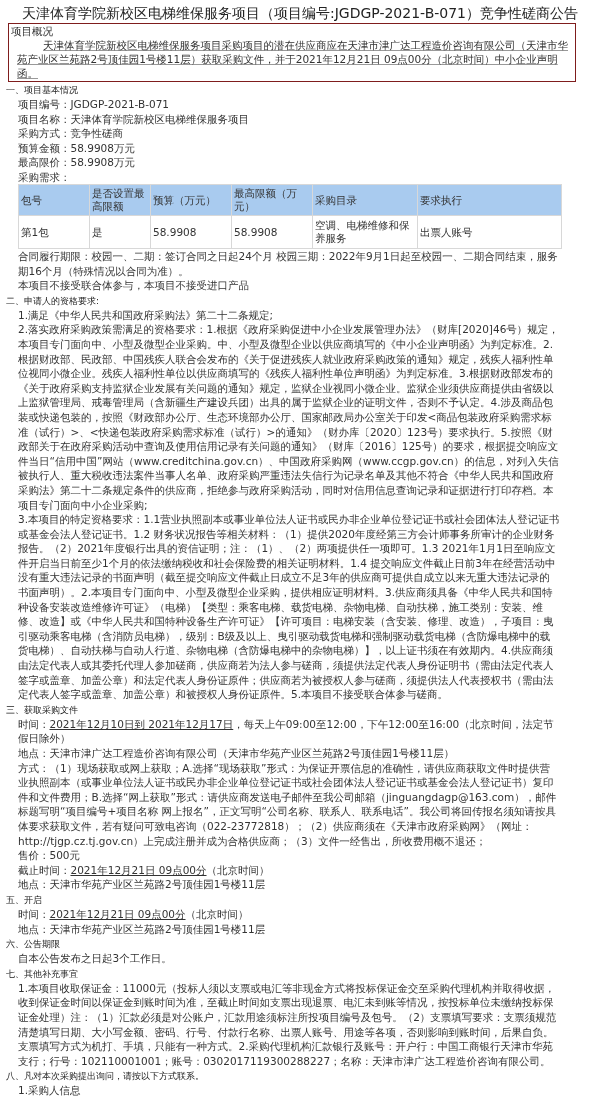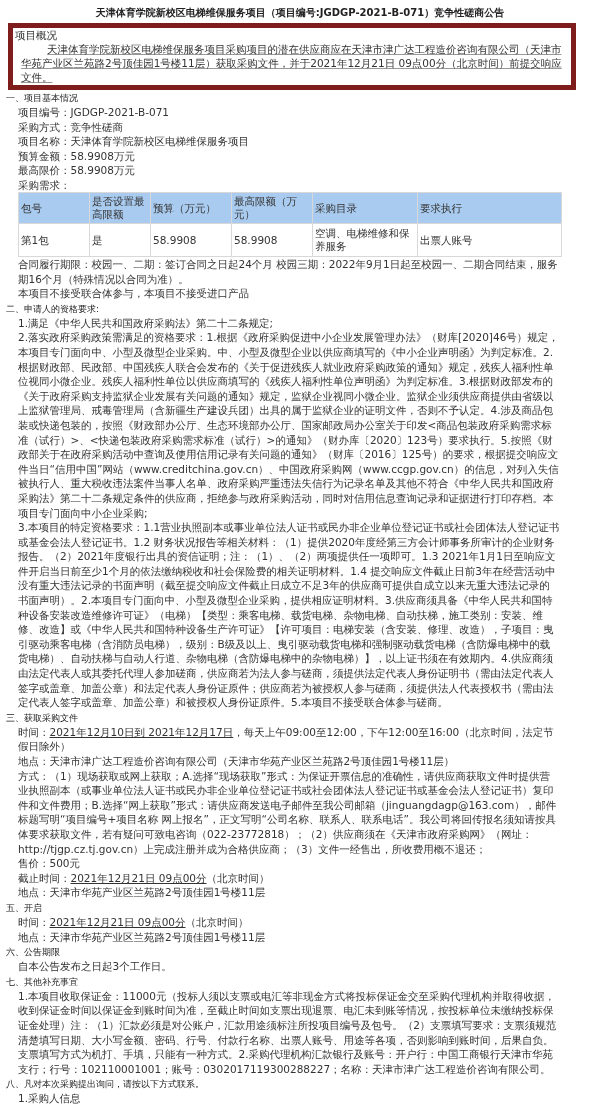--- a/index.html
+++ b/index.html
@@ -1,19 +1,19 @@
 <!DOCTYPE html>
 <html><head>
 <meta charset="utf-8">
 <style>
   html, body { margin:0; padding:0; background:#ffffff; }
   body { width:600px; height:1105px; overflow:hidden; font-family:"DejaVu Sans","Liberation Sans",sans-serif; color:#333; font-size:10.5px; line-height:14.5px; }
   .page { position:relative; padding:4px 6px 0 6px; }
-  .title { text-align:center; font-weight:bold; font-size:10px; line-height:18px; color:#222; margin:0 0 1px 0; letter-spacing:0; }
-  .overview { border:5px solid #7f1d1d; margin:0 18px 0 2px; padding:0 4px 1px 2px; }
+  .title { text-align:center; font-weight:normal; font-size:14px; line-height:18px; color:#222; margin:0 0 1px 0; letter-spacing:0; }
+  .overview { border:1px solid #7f1d1d; margin:0 18px 0 2px; padding:0 4px 1px 2px; }
   .ov-head { line-height:14px; }
   .ov-body { text-indent:26px; line-height:14px; text-decoration:underline; text-decoration-color:#999; padding-left:6px; }
   .sec { font-weight:normal; font-size:9px; line-height:14px; color:#222; margin-top:1px; }
   .ind1 { padding-left:12px; }
   .line { line-height:14.5px; }
   .u { text-decoration:underline; }
   table.req { border-collapse:collapse; margin:0 0 0 12px; width:544px; font-size:10.5px; }
   table.req th, table.req td { border:1px solid #d8d8d8; padding:1px 2px; text-align:left; vertical-align:middle; font-weight:normal; line-height:13px; }
   table.req th { background:#a9cbef; height:28px; }
   table.req td { height:30px; background:#fff; }
@@ -21,28 +21,28 @@
 </style>
 </head>
 <body>
 
 <div class="page">
 
   <div class="title">天津体育学院新校区电梯维保服务项目（项目编号:JGDGP-2021-B-071）竞争性磋商公告</div>
 
   <div class="overview">
     <div class="ov-head">项目概况</div>
-    <div class="ov-body">天津体育学院新校区电梯维保服务项目采购项目的潜在供应商应在天津市津广达工程造价咨询有限公司（天津市华苑产业区兰苑路2号顶佳园1号楼11层）获取采购文件，并于2021年12月21日 09点00分（北京时间）前提交响应文件。</div>
+    <div class="ov-body">天津体育学院新校区电梯维保服务项目采购项目的潜在供应商应在天津市津广达工程造价咨询有限公司（天津市华苑产业区兰苑路2号顶佳园1号楼11层）获取采购文件，并于2021年12月21日 09点00分（北京时间）中小企业声明函。</div>
   </div>
 
   <div class="sec">一、项目基本情况</div>
   <div class="ind1">
     <div class="line"><span>项目编号：</span><span>JGDGP-2021-B-071</span></div>
+    <div class="line"><span>项目名称：</span><span>天津体育学院新校区电梯维保服务项目</span></div>
     <div class="line"><span>采购方式：</span><span>竞争性磋商</span></div>
-    <div class="line"><span>项目名称：</span><span>天津体育学院新校区电梯维保服务项目</span></div>
     <div class="line"><span>预算金额：</span><span>58.9908万元</span></div>
     <div class="line"><span>最高限价：</span><span>58.9908万元</span></div>
     <div class="line"><span>采购需求：</span></div>
   </div>
 
   <table class="req">
     <tbody>
         <tr>
       <th style="width:66px">包号</th>
       <th style="width:56px">是否设置最高限额</th>

